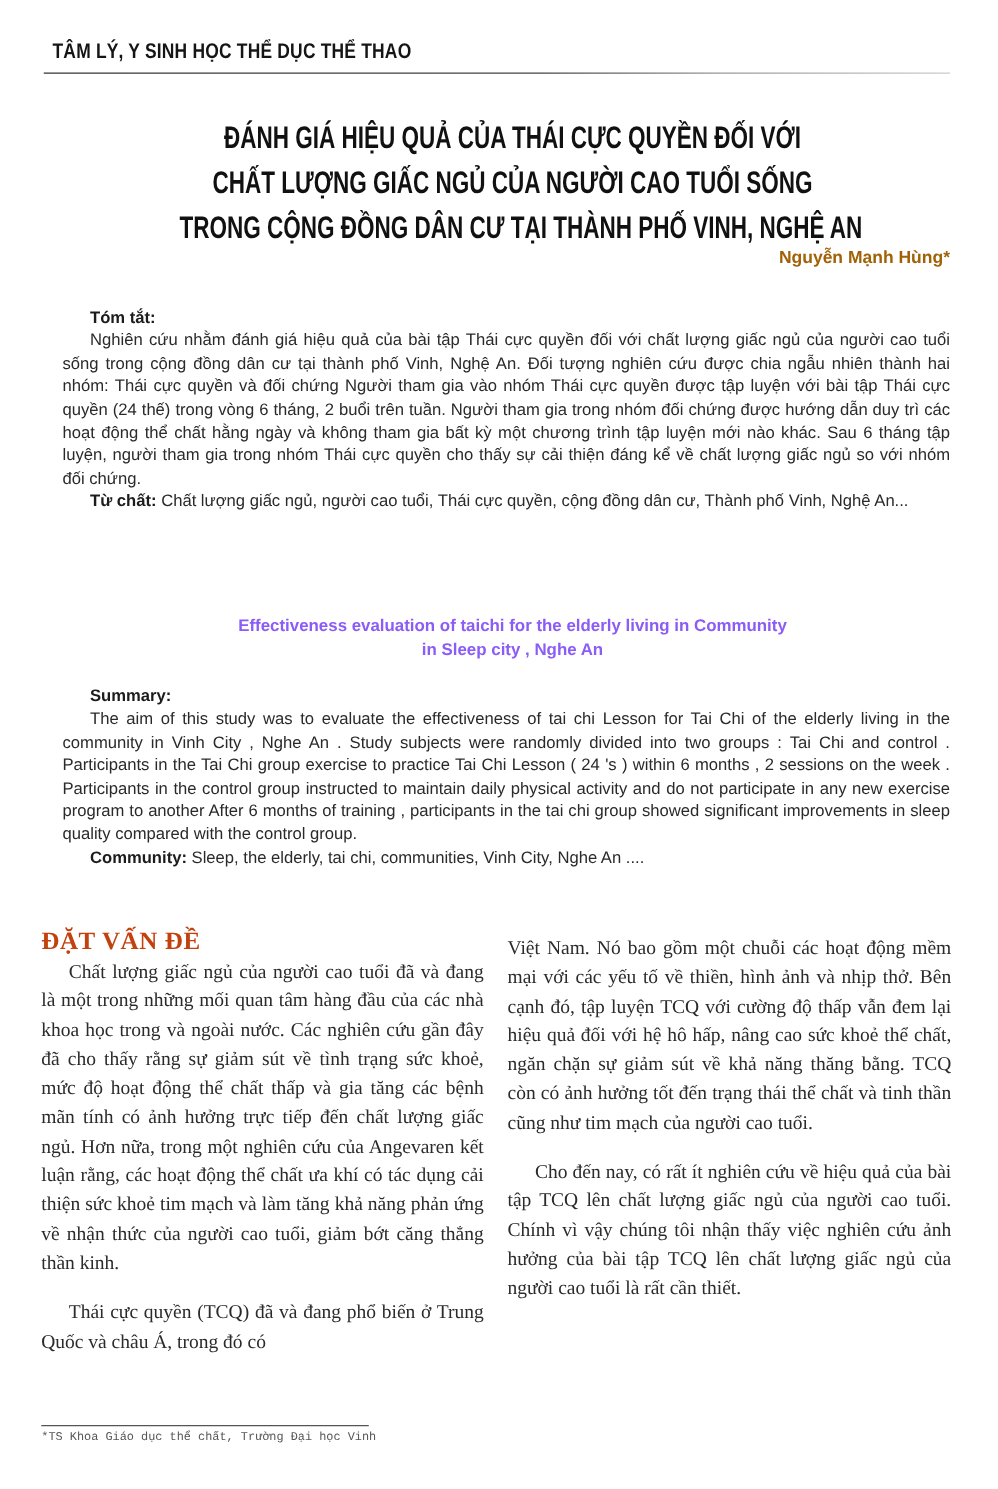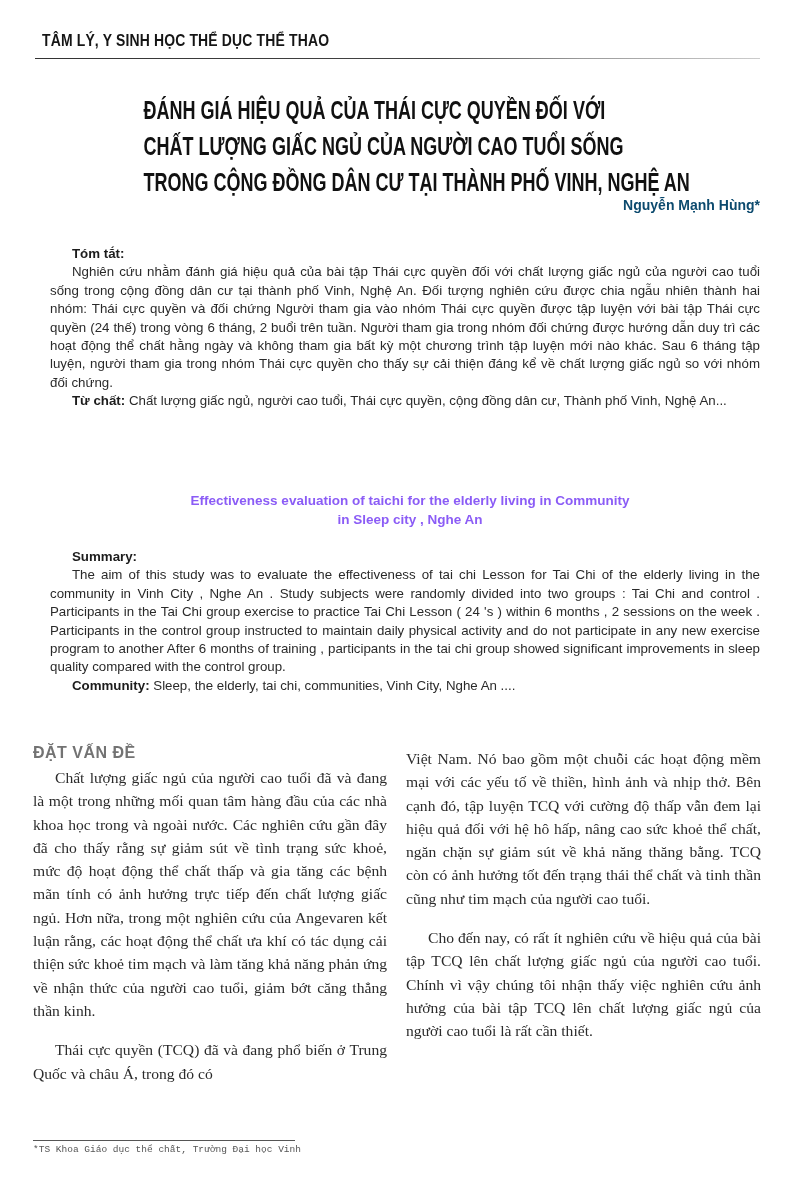--- a/index.html
+++ b/index.html
@@ -14,27 +14,27 @@
       color: #151515; white-space: nowrap;
     }
     .header-rule {
       position: absolute; left: 35px; top: 58px; width: 725px; height: 1px;
       background: linear-gradient(to right, #333 0%, #444 55%, #999 75%, #ccc 100%);
     }
 
     .title {
       position: absolute; left: 40px; width: 740px; top: 92px;
       font-family: "Liberation Sans", sans-serif; font-weight: bold;
-      font-size: 25px; line-height: 36px; text-align: left; color: #111;
+      font-size: 25px; line-height: 36px; text-align: center; color: #111;
     }
     .title .line { display: block; transform: scaleX(0.72); transform-origin: center; white-space: nowrap; }
 
     .author {
       position: absolute; right: 38px; top: 197px;
-      font-family: "Liberation Sans", sans-serif; font-size: 14px; font-weight: bold; color: #0c4a6e;
+      font-family: "Liberation Sans", sans-serif; font-size: 14px; font-weight: bold; color: #a16207;
     }
 
     .abstract {
       position: absolute; left: 50px; width: 710px;
       font-family: "Liberation Sans", sans-serif; font-size: 13.3px; line-height: 18.4px;
       color: #2a2a2a; text-align: justify;
     }
     .abstract-vi { top: 245px; }
     .abstract .label { display: block; font-weight: bold; padding-left: 22px; color: #1c1c1c; }
     .abstract p { text-indent: 22px; }
@@ -49,22 +49,22 @@
     .abstract-en { top: 548px; }
 
     .col {
       position: absolute; top: 742px;
       font-family: "Liberation Serif", serif; font-size: 15.6px; line-height: 23.3px;
       color: #2b2b2b; text-align: justify;
     }
     .col-left { left: 33px; width: 354px; }
     .col-right { left: 406px; width: 355px; top: 747px; }
     .col h2 {
-      font-family: Liberation Sans, sans-serif; font-weight: bold; font-size: 16px;
-      line-height: 22px; color: #737373; letter-spacing: 0.5px; margin-bottom: 2px;
+      font-family: Liberation Serif, serif; font-weight: bold; font-size: 20px;
+      line-height: 22px; color: #c2410c; letter-spacing: 0.5px; margin-bottom: 2px;
     }
     .col p { text-indent: 22px; }
     .col p + p { margin-top: 16px; }
     .col .cont { text-indent: 0; }
 
     .footnote-rule { position: absolute; left: 33px; top: 1140px; width: 262px; height: 1px; background: #555; }
     .footnote {
       position: absolute; left: 33px; top: 1144px;
       font-family: Liberation Mono, monospace; font-size: 9.5px; color: #555;
     }

